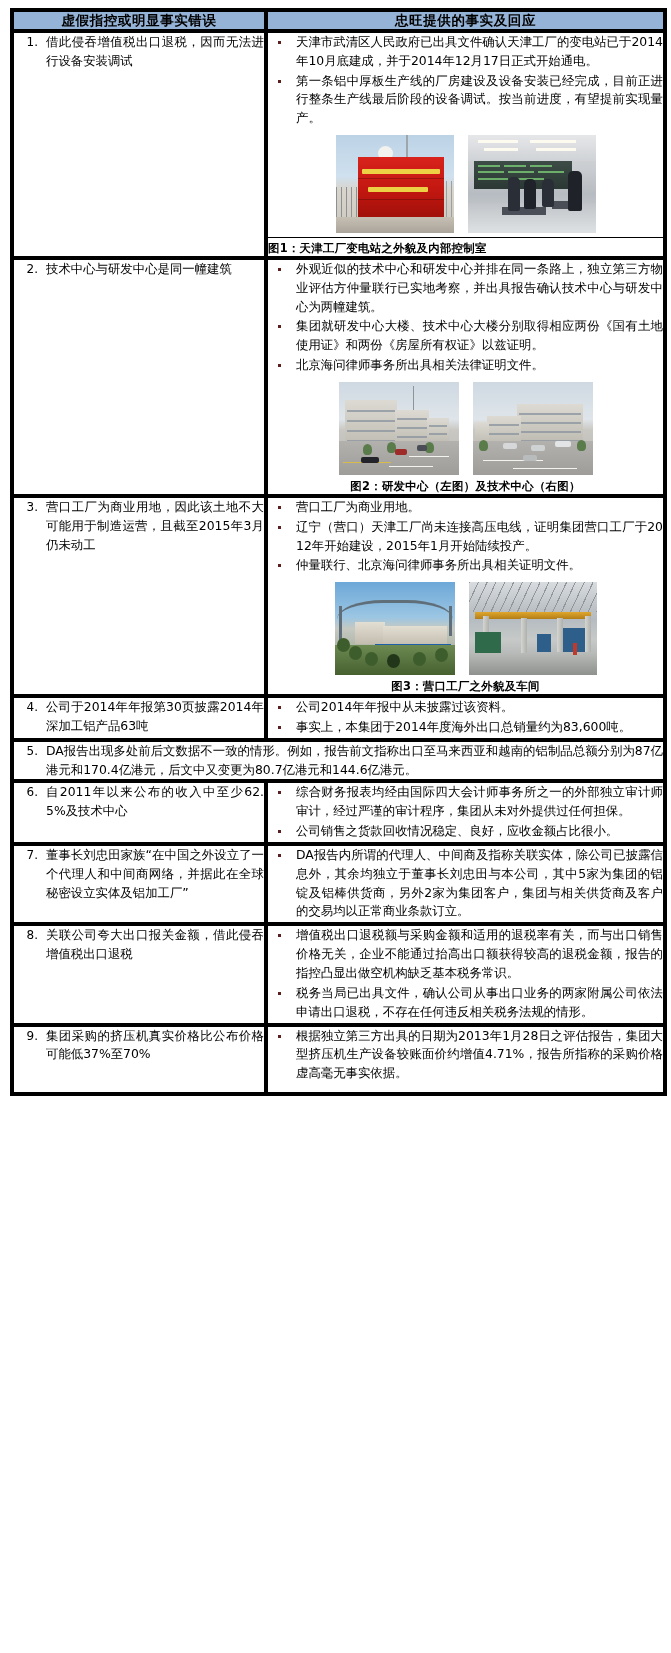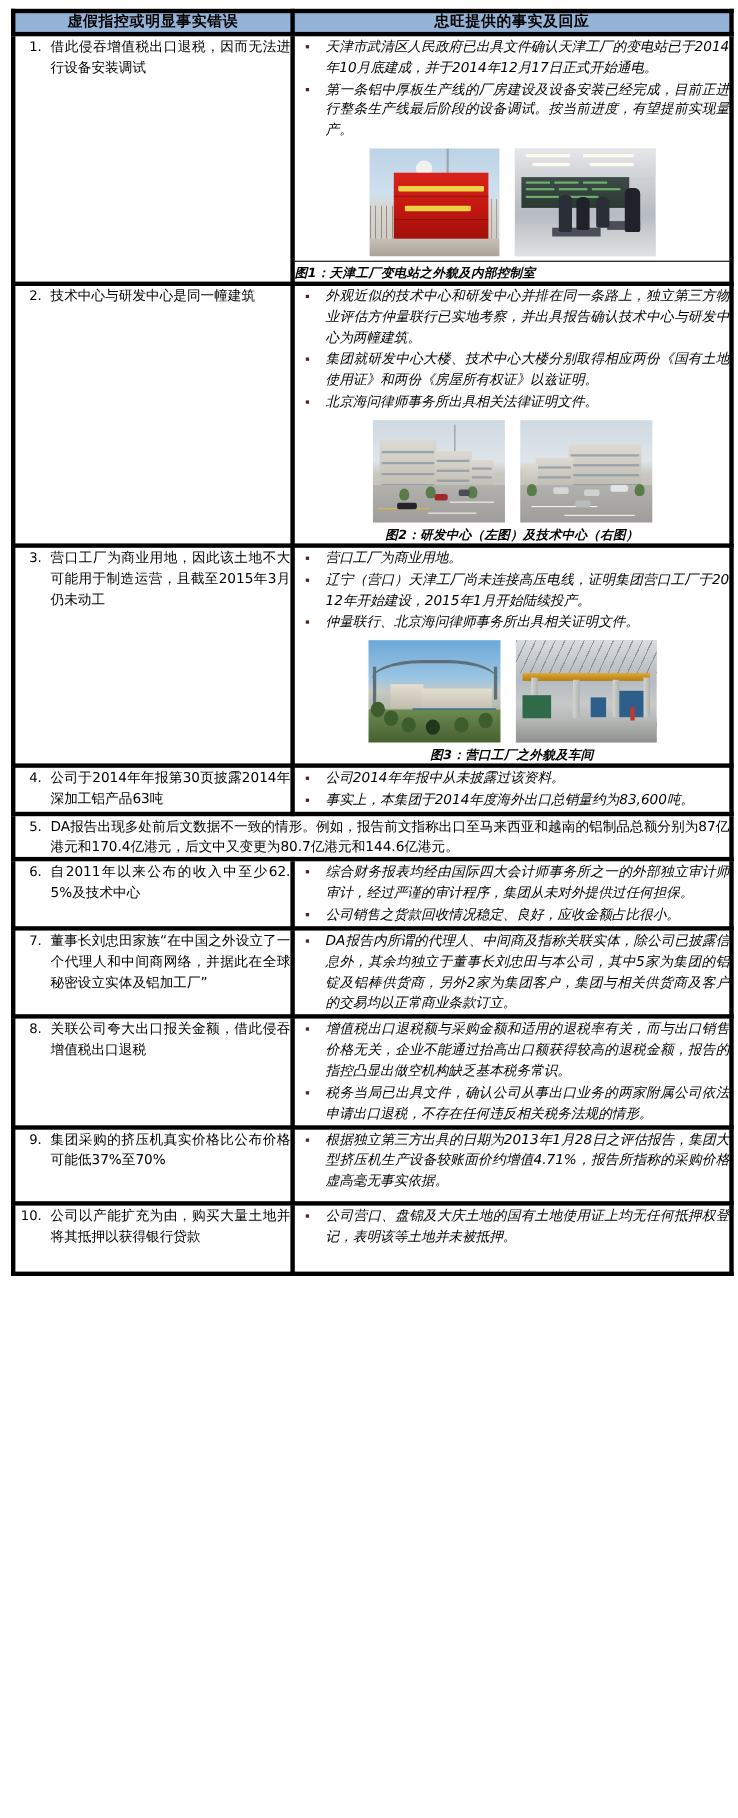--- a/index.html
+++ b/index.html
@@ -63,21 +63,20 @@
   .claim-text {
     flex: 1 1 auto;
     text-align: justify;
     text-justify: inter-ideograph;
     word-break: break-all;
   }
 
   
   .resp {
     padding: 5px 8px 6px 6px;
-    font-style: italic;
   }
   ul.bullets {
     list-style: none;
     margin: 0;
     padding: 0;
   }
   ul.bullets > li {
     position: relative;
     padding-left: 28px;
     margin: 0 0 1px 0;
@@ -491,30 +490,17 @@
             <span class="claim-text">集团采购的挤压机真实价格比公布价格可能低37%至70%</span>
           </div>
         </td>
         <td class="resp">
           <ul class="bullets">
             <li>根据独立第三方出具的日期为2013年1月28日之评估报告，集团大型挤压机生产设备较账面价约增值4.71%，报告所指称的采购价格虚高毫无事实依据。</li>
           </ul>
         </td>
       </tr>
 
-      <tr>
-        <td class="claim" style="padding-bottom:22px">
-          <div class="claim-inner">
-            <span class="claim-num">10.</span>
-            <span class="claim-text">公司以产能扩充为由，购买大量土地并将其抵押以获得银行贷款</span>
-          </div>
-        </td>
-        <td class="resp">
-          <ul class="bullets">
-            <li>公司营口、盘锦及大庆土地的国有土地使用证上均无任何抵押权登记，表明该等土地并未被抵押。</li>
-          </ul>
-        </td>
-      </tr>
 
 
     </tbody>
   </table>
 </div>
 
 </body></html>

